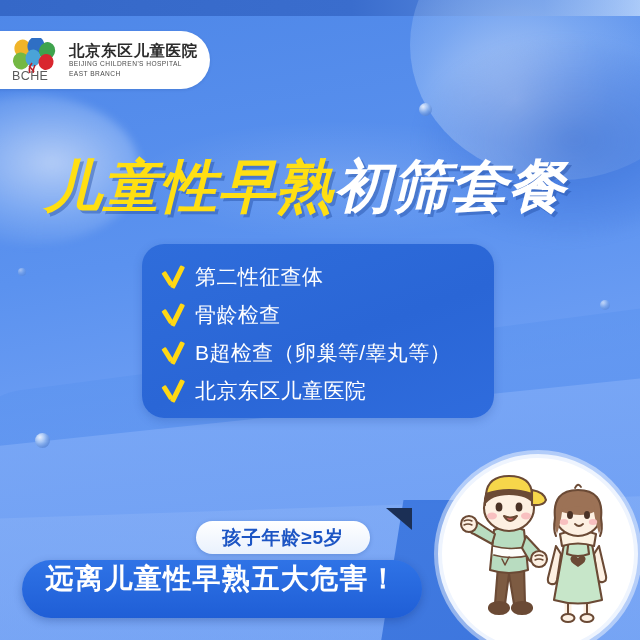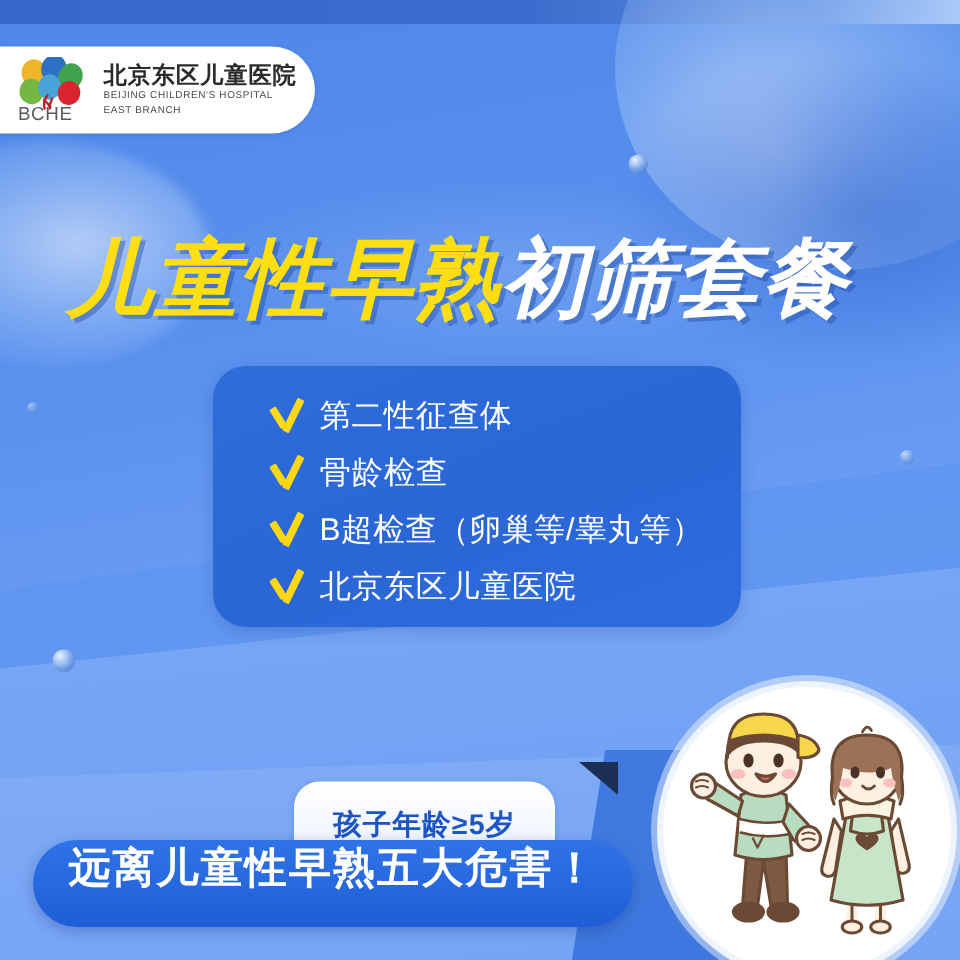--- a/index.html
+++ b/index.html
@@ -166,21 +166,21 @@
   }
 
   
   .checklist {
     position: absolute;
     left: 142px; top: 244px;
     width: 352px; height: 174px;
     background: linear-gradient(160deg, #2f6ddb 0%, #2a66d6 55%, #2f6cdd 100%);
     border-radius: 22px;
     box-sizing: border-box;
-    padding: 15px 0 0 36px;
+    padding: 15px 0 0 18px;
     box-shadow: 0 3px 10px rgba(24,60,140,0.22);
   }
   .check-row {
     display: flex;
     align-items: center;
     height: 36px;
     margin-bottom: 2px;
   }
   .check-mark {
     flex: 0 0 auto;
@@ -211,21 +211,21 @@
     letter-spacing: 0.4px;
     white-space: nowrap;
     font-weight: 500;
   }
 
   
   .age-pill {
     position: absolute;
     left: 196px; top: 521px;
     height: 33px;
-    padding: 12px 26px;
+    padding: 0 26px;
     display: flex;
     align-items: center;
     background: linear-gradient(180deg, #ffffff 0%, #e9f1fd 100%);
     border-radius: 17px;
     box-shadow: 0 1px 4px rgba(25,62,140,0.25);
   }
   .age-pill span {
     font-size: 19px;
     font-weight: 700;
     color: #1c55c4;

